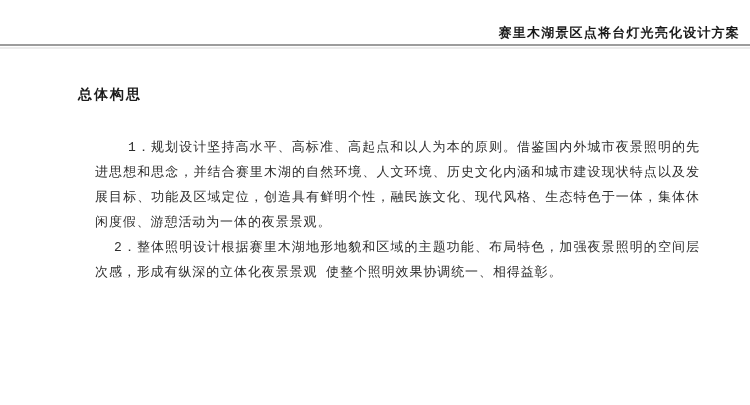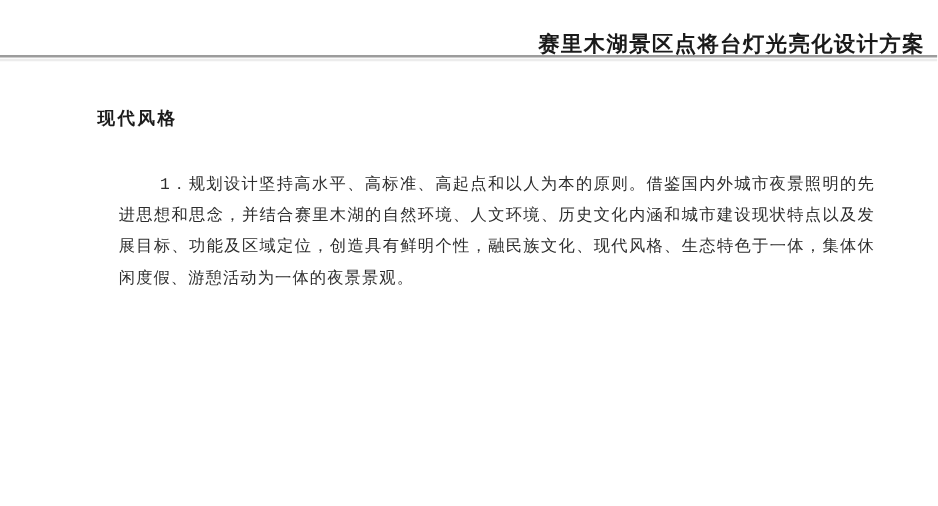--- a/index.html
+++ b/index.html
@@ -12,21 +12,21 @@
     width: 750px;
     height: 405px;
     background: #ffffff;
     overflow: hidden;
     font-family: "Liberation Sans", "DejaVu Sans", sans-serif;
   }
   .header-title {
     position: absolute;
     top: 24px;
     right: 10px;
-    font-size: 17px;
+    font-size: 13px;
     font-weight: bold;
     letter-spacing: 1.2px;
     color: #1a1a1a;
     white-space: nowrap;
   }
   .header-rule {
     position: absolute;
     top: 44px;
     left: 0;
     width: 750px;
@@ -75,21 +75,22 @@
 <body>
 
 <div class="page">
 
   <div class="header-title">赛里木湖景区点将台灯光亮化设计方案</div>
 
   <div class="header-rule"></div>
 
   <div class="content">
 
-    <h2 class="section-heading">现代风格</h2>
+    <h2 class="section-heading">总体构思</h2>
 
     <p class="para para-1">1．规划设计坚持高水平、高标准、高起点和以人为本的原则。借鉴国内外城市夜景照明的先进思想和思念，并结合赛里木湖的自然环境、人文环境、历史文化内涵和城市建设现状特点以及发展目标、功能及区域定位，创造具有鲜明个性，融民族文化、现代风格、生态特色于一体，集体休闲度假、游憩活动为一体的夜景景观。</p>
 
+    <p class="para para-2">2．整体照明设计根据赛里木湖地形地貌和区域的主题功能、布局特色，加强夜景照明的空间层次感，形成有纵深的立体化夜景景观 使整个照明效果协调统一、相得益彰。</p>
 
 
   </div>
 
 </div>
 
 </body></html>

